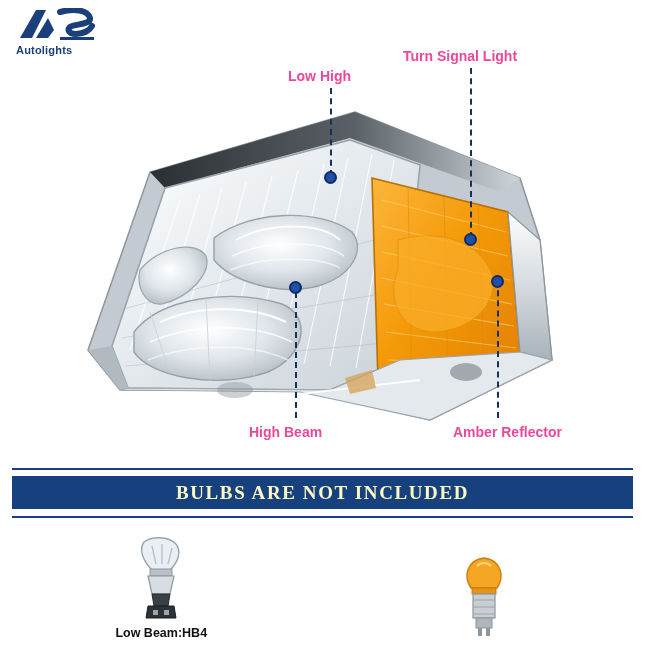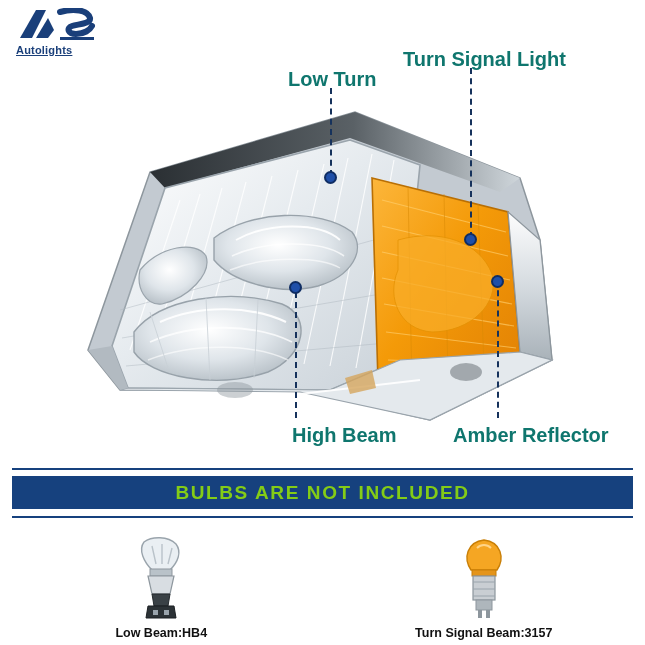--- a/index.html
+++ b/index.html
@@ -26,43 +26,42 @@
   }
   .logo-mark { position: absolute; left: 0; top: 0; }
   .logo-text {
     position: absolute;
     left: 2px;
     top: 36px;
     font-size: 11px;
     font-weight: bold;
     color: #1a3f7a;
     letter-spacing: 0.2px;
-    text-decoration: underline;
   }
 
   
   .photo-area {
     position: absolute;
     left: 0;
     top: 60px;
     width: 645px;
     height: 405px;
   }
 
   
   .callout {
     position: absolute;
-    font-size: 20px;
+    font-size: 14px;
     font-weight: bold;
-    color: #0f766e;
+    color: #ec4899;
     white-space: nowrap;
   }
   .c-low-beam   { left: 288px; top: 68px; }
   .c-turn       { left: 403px; top: 48px; }
-  .c-high-beam  { left: 249px; top: 424px; margin-left: 43px; }
+  .c-high-beam  { left: 249px; top: 424px; }
   .c-amber      { left: 453px; top: 424px; }
 
   
   .leader {
     position: absolute;
     border-left: 2px dashed #16325c;
   }
   .l-low   { left: 330px; top: 88px;  height: 88px; }
   .l-turn  { left: 470px; top: 68px;  height: 170px; }
   .l-high  { left: 295px; top: 292px; height: 126px; }
@@ -87,24 +86,25 @@
     left: 12px;
     top: 476px;
     width: 621px;
     height: 33px;
     background: #16417e;
     display: flex;
     align-items: center;
     justify-content: center;
   }
   .banner-text {
-    color: #84cc16;
+    color: #fef9c3;
     font-size: 19px;
     font-weight: bold;
     letter-spacing: 1.6px;
+    font-family: Liberation Serif, serif;
   }
   .rule-top {
     position: absolute;
     left: 12px;
     top: 468px;
     width: 621px;
     height: 2px;
     background: #16417e;
   }
   .rule-bottom {
@@ -262,21 +262,21 @@
 <div class="leader l-low"></div>
 <div class="leader l-turn"></div>
 <div class="leader l-high"></div>
 <div class="leader l-amber"></div>
 
 <div class="dot d-low"></div>
 <div class="dot d-turn"></div>
 <div class="dot d-high"></div>
 <div class="dot d-amber"></div>
 
-<div class="callout c-low-beam">Low Turn</div>
+<div class="callout c-low-beam">Low High</div>
 <div class="callout c-turn">Turn Signal Light</div>
 <div class="callout c-high-beam">High Beam</div>
 <div class="callout c-amber">Amber Reflector</div>
 
 <div class="rule-top"></div>
 <div class="banner">
   <span class="banner-text">BULBS ARE NOT INCLUDED</span>
 </div>
 <div class="rule-bottom"></div>
 
@@ -305,16 +305,15 @@
         <path d="M26 34 C 18 22, 22 6, 39 4 C 56 6, 60 22, 52 34 Z" fill="#f5a623" stroke="#c97f06" stroke-width="1.4"></path>
         <path d="M32 12 C 36 8, 42 8, 46 12" fill="none" stroke="#ffd488" stroke-width="2"></path>
         <rect x="27" y="34" width="24" height="6" fill="#e4941a" stroke="#c97f06" stroke-width="1"></rect>
         <rect x="28" y="40" width="22" height="24" fill="#c9ced3" stroke="#8d969d" stroke-width="1.2"></rect>
         <path d="M28 46 L50 46 M28 53 L50 53 M28 60 L50 60" stroke="#9aa4ac" stroke-width="1"></path>
         <rect x="31" y="64" width="16" height="10" fill="#aeb6bc" stroke="#8d969d" stroke-width="1"></rect>
         <rect x="33" y="74" width="4" height="8" fill="#8d969d"></rect>
         <rect x="41" y="74" width="4" height="8" fill="#8d969d"></rect>
       </svg>
     </div>
-    <div class="bulb-caption">Turn Signal Beam:3157</div>
   </div>
 
 </div>
 
 </body></html>

